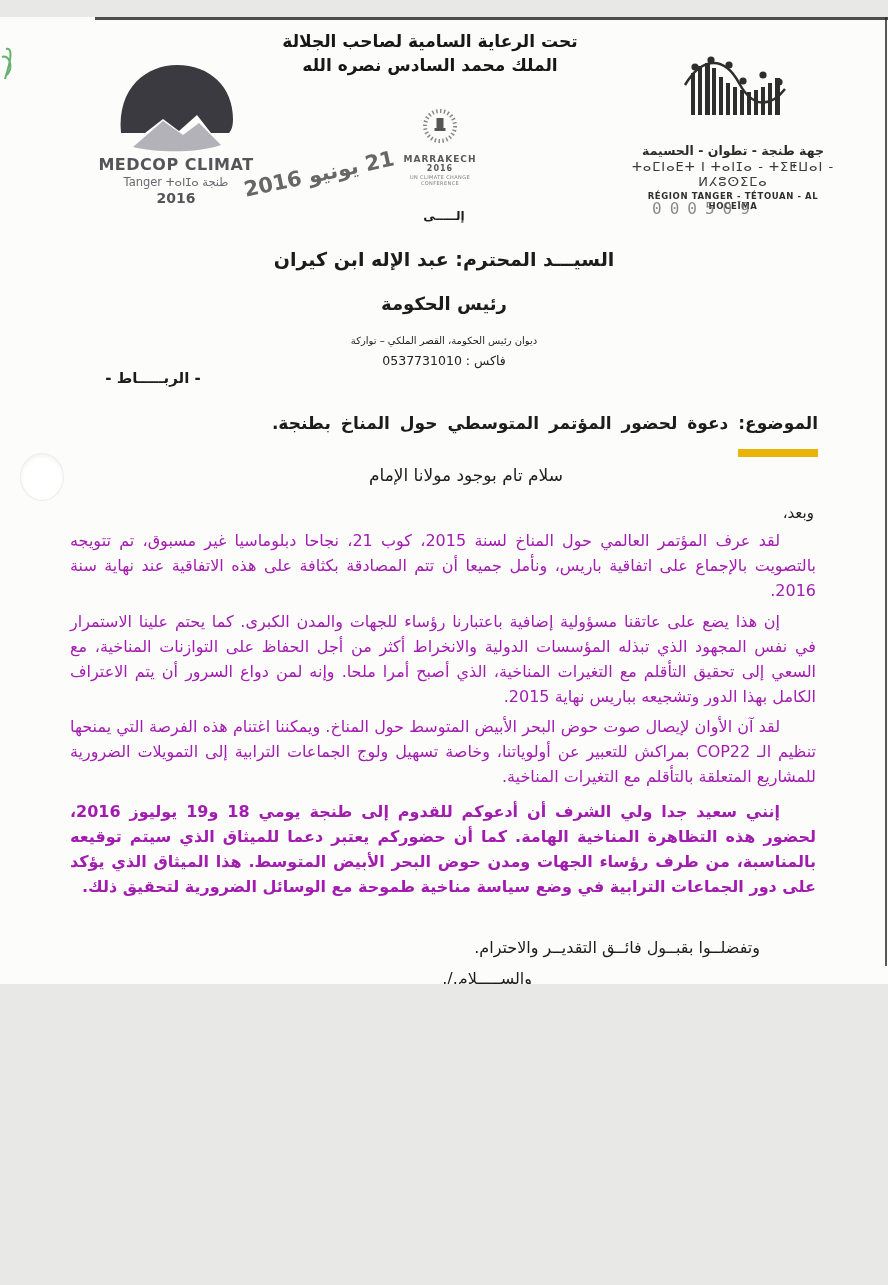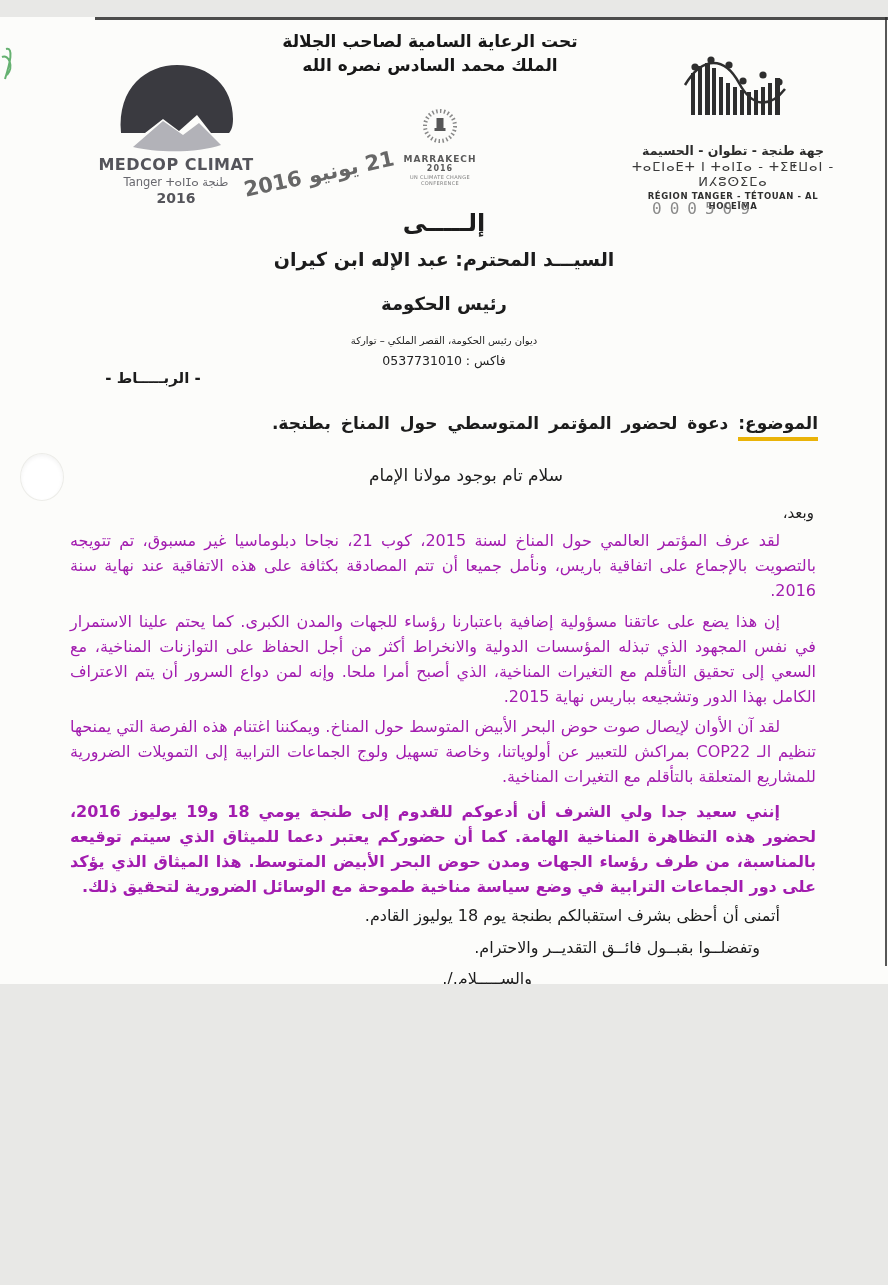--- a/index.html
+++ b/index.html
@@ -33,31 +33,31 @@
   .region .lat{font-size:8.5px;color:#2e2e2e;letter-spacing:.6px;margin-top:2px;font-weight:bold;}
 
   .date-stamp{position:absolute;left:196px;top:150px;width:200px;direction:rtl;
     font-size:21px;font-weight:bold;color:#4e4e4e;letter-spacing:2px;
     transform:rotate(-12deg);opacity:.85;}
   .number-stamp{position:absolute;left:652px;top:182px;
     font-family:"DejaVu Sans Mono","Liberation Mono",monospace;
     font-size:16px;color:#767676;letter-spacing:8px;opacity:.85;}
 
   .centered{position:absolute;left:120px;right:120px;text-align:center;direction:rtl;}
-  .to-line{top:192px;font-size:24px;font-weight:bold;}
+  .to-line{top:192px;font-size:12px;font-weight:bold;}
   .recipient-line{top:231px;font-size:19px;font-weight:bold;}
   .title-line{top:276px;font-size:18px;font-weight:bold;}
   .address-line{top:318px;font-size:10px;color:#222;}
   .fax-line{top:336px;font-size:12.5px;color:#222;}
   .city-line{position:absolute;left:78px;top:352px;width:150px;text-align:center;
     font-size:15px;font-weight:bold;direction:rtl;letter-spacing:1px;}
 
   .subject-line{position:absolute;left:70px;right:70px;top:396px;direction:rtl;text-align:right;
     font-size:17px;font-weight:bold;word-spacing:4px;}
-  .subject-line .lbl{border-bottom:4px solid #eab308;padding-bottom:4px;}
+  .subject-line .lbl{border-bottom:8px solid #eab308;padding-bottom:16px;}
 
   .greeting-line{position:absolute;right:325px;top:448px;direction:rtl;font-size:17px;color:#202020;}
   .opening-line{position:absolute;right:74px;top:487px;direction:rtl;font-size:15px;}
 
   .para{position:absolute;left:70px;right:72px;direction:rtl;text-align:justify;
     font-size:16px;line-height:25px;text-indent:36px;color:#a21caf;}
   .p1{top:511px;} .p2{top:592px;} .p3{top:697px;} .p4{top:782px;font-weight:bold;}
 
   .closing1{position:absolute;right:108px;top:889px;direction:rtl;font-size:16px;white-space:nowrap;}
   .closing2{position:absolute;right:128px;top:921px;direction:rtl;font-size:16px;white-space:nowrap;}
@@ -160,21 +160,20 @@
   </div>
 
   <div class="greeting-line">سلام تام بوجود مولانا الإمام</div>
   <div class="opening-line">وبعد،</div>
 
   <div class="para p1">لقد عرف المؤتمر العالمي حول المناخ لسنة 2015، كوب 21، نجاحا دبلوماسيا غير مسبوق، تم تتويجه بالتصويت بالإجماع على اتفاقية باريس، ونأمل جميعا أن تتم المصادقة بكثافة على هذه الاتفاقية عند نهاية سنة 2016.</div>
   <div class="para p2">إن هذا يضع على عاتقنا مسؤولية إضافية باعتبارنا رؤساء للجهات والمدن الكبرى. كما يحتم علينا الاستمرار في نفس المجهود الذي تبذله المؤسسات الدولية والانخراط أكثر من أجل الحفاظ على التوازنات المناخية، مع السعي إلى تحقيق التأقلم مع التغيرات المناخية، الذي أصبح أمرا ملحا. وإنه لمن دواع السرور أن يتم الاعتراف الكامل بهذا الدور وتشجيعه بباريس نهاية 2015.</div>
   <div class="para p3">لقد آن الأوان لإيصال صوت حوض البحر الأبيض المتوسط حول المناخ. ويمكننا اغتنام هذه الفرصة التي يمنحها تنظيم الـ COP22 بمراكش للتعبير عن أولوياتنا، وخاصة تسهيل ولوج الجماعات الترابية إلى التمويلات الضرورية للمشاريع المتعلقة بالتأقلم مع التغيرات المناخية.</div>
   <div class="para p4">إنني سعيد جدا ولي الشرف أن أدعوكم للقدوم إلى طنجة يومي 18 و19 يوليوز 2016، لحضور هذه التظاهرة المناخية الهامة. كما أن حضوركم يعتبر دعما للميثاق الذي سيتم توقيعه بالمناسبة، من طرف رؤساء الجهات ومدن حوض البحر الأبيض المتوسط. هذا الميثاق الذي يؤكد على دور الجماعات الترابية في وضع سياسة مناخية طموحة مع الوسائل الضرورية لتحقيق ذلك.</div>
 
-  <div class="closing1">أتمنى أن أحظى بشرف استقبالكم بطنجة يوم 18 يوليوز القادم.</div>
   <div class="closing2">وتفضلــوا بقبــول فائــق التقديــر والاحترام.</div>
   <div class="closing3">والســـــلام./.</div>
 
   <svg class="seal" width="246" height="218" viewBox="0 0 246 218">
     <g fill="none" stroke="#3f3f3f" opacity=".85">
       <circle cx="123" cy="108" r="99" stroke-width="2"></circle>
       <circle cx="123" cy="108" r="66" stroke-width="1.6"></circle>
     </g>
     <path id="sealArc" d="M33,108 A90,90 0 0 1 213,108" fill="none"></path>
     <text font-size="17" fill="#3f3f3f" font-weight="bold">

